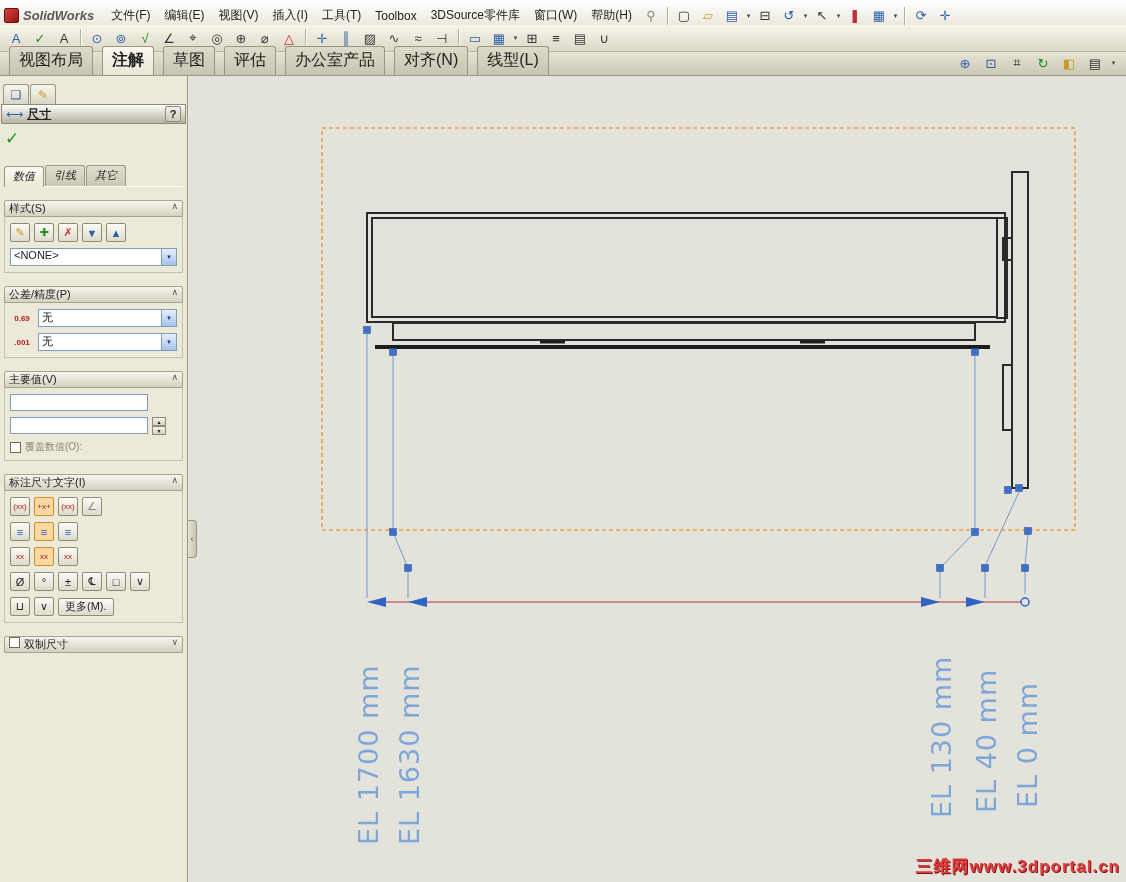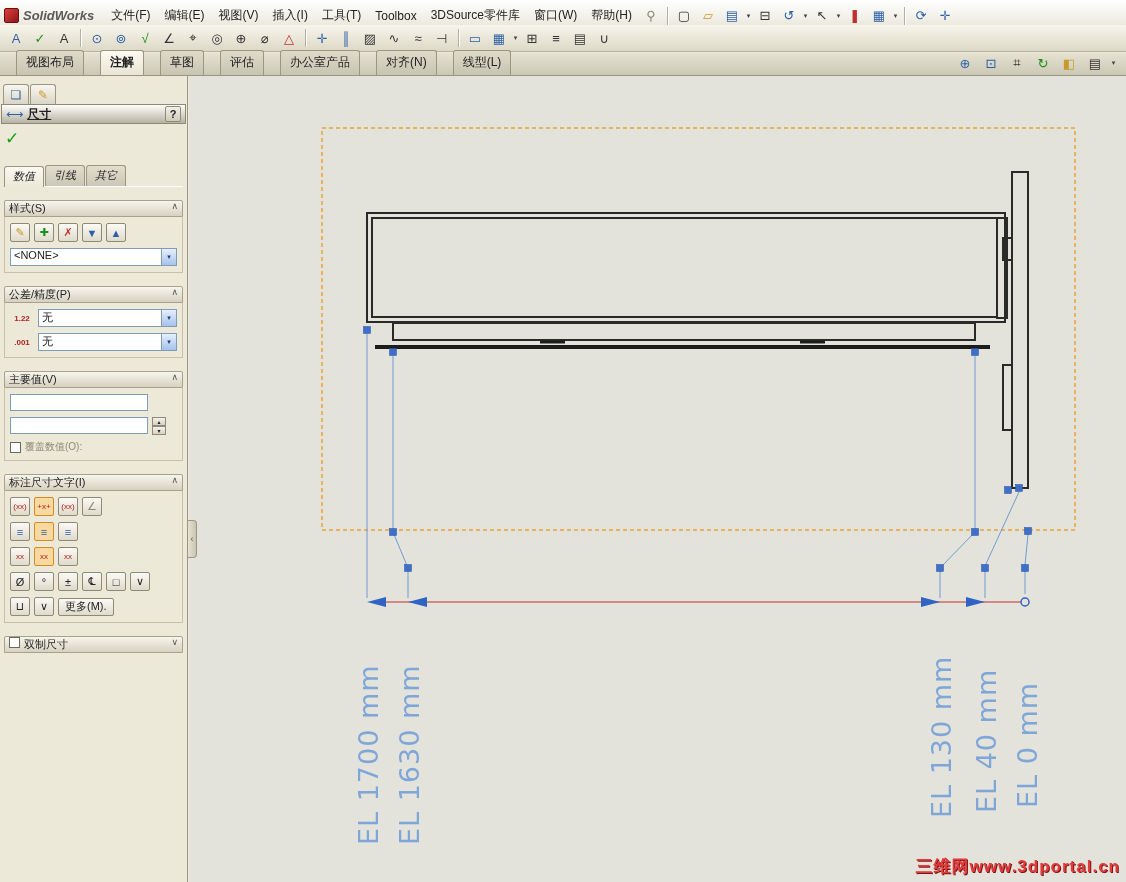--- a/index.html
+++ b/index.html
@@ -24,22 +24,22 @@
 
   
   .toolbar2 { position:absolute; top:25px; left:0; right:0; height:27px;
     background:linear-gradient(#F7F5EB,#DDD9C8); border-bottom:1px solid #B6B2A0;
     display:flex; align-items:center; padding-left:4px; }
 
   
   .cmdbar { position:absolute; top:53px; left:0; right:0; height:23px;
     background:linear-gradient(#E6E2D2,#CCC8B6); border-bottom:1px solid #9A9682;
     display:flex; align-items:flex-end; }
-  .cmdtab { padding:3px 9px 4px; margin-left:16px; border:1px solid #9A9682; border-bottom:none;
-    border-radius:3px 3px 0 0; background:linear-gradient(#DFDBCA,#C8C4B2); font-size:12px; }
+  .cmdtab { padding:3px 9px 4px; margin-left:9px; border:1px solid #9A9682; border-bottom:none;
+    border-radius:3px 3px 0 0; background:linear-gradient(#DFDBCA,#C8C4B2); font-size:16px; }
   .cmdtab.active { background:linear-gradient(#FBF9F1,#E9E5D5); font-weight:bold; }
   .viewbar { margin-left:auto; display:flex; align-items:center; gap:2px; padding:0 8px 3px 0; }
   .viewbar .tbtn { height:18px; }
 
   
   .panel { position:absolute; top:76px; left:0; width:188px; bottom:0;
     background:#ECE9D8; border-right:1px solid #9A9682; }
   .pm-minitabs { display:flex; gap:1px; margin:8px 0 0 3px; }
   .pm-minitab { width:26px; height:20px; display:flex; align-items:center; justify-content:center;
     border:1px solid #9A9682; border-bottom:none; border-radius:3px 3px 0 0;
@@ -237,21 +237,21 @@
       </div>
     </div>
 
     <div class="group">
       <div class="group-head">
         <span>公差/精度(P)</span>
         <span class="chev">∧</span>
       </div>
       <div class="group-body">
         <div class="row">
-          <span class="tolicon">1.22</span>
+          <span class="tolicon">0.69</span>
           <div class="combo">
             <span class="combo-text">无</span>
             <span class="combo-btn">▾</span>
           </div>
         </div>
         <div class="row">
           <span class="tolicon">.001</span>
           <div class="combo">
             <span class="combo-text">无</span>
             <span class="combo-btn">▾</span>

